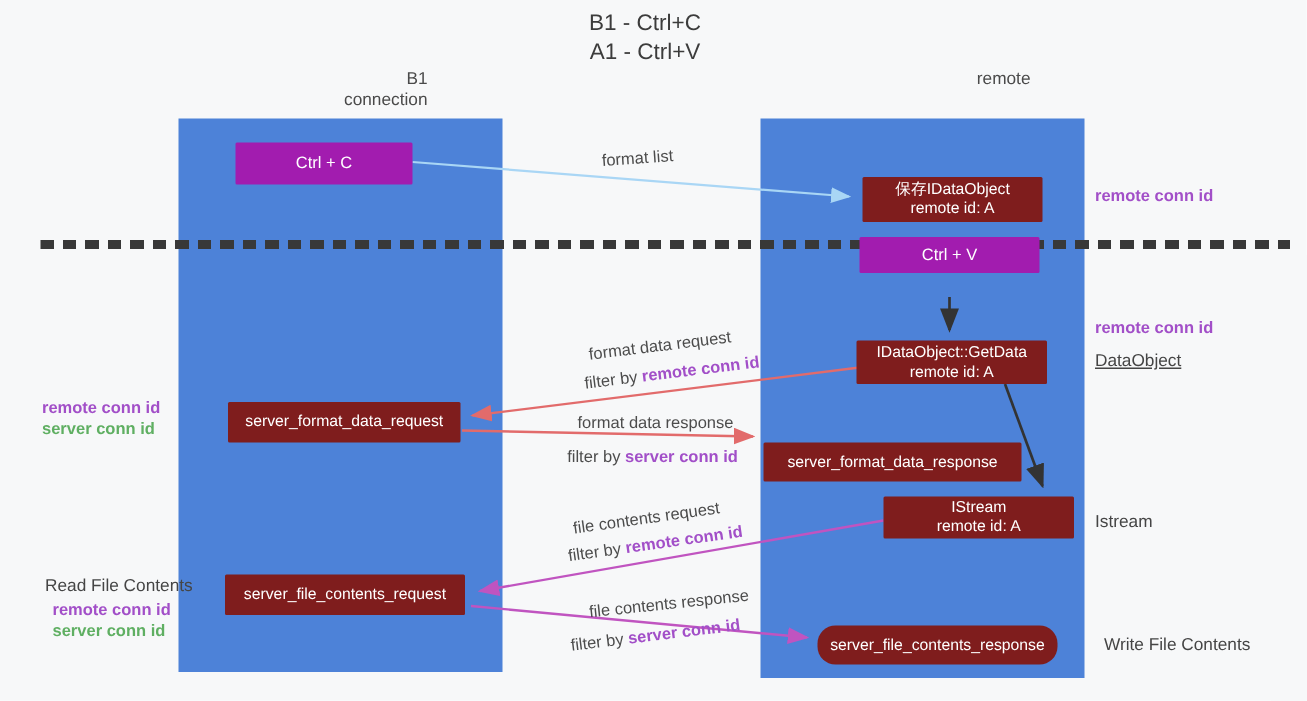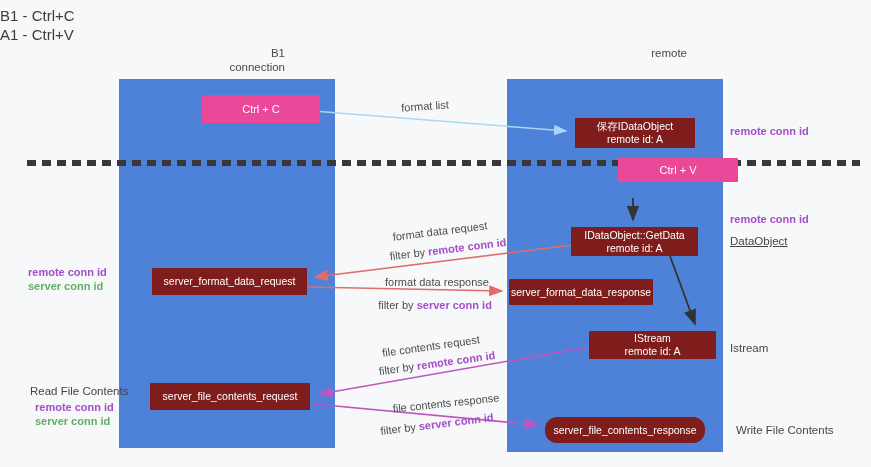--- a/index.html
+++ b/index.html
@@ -1,42 +1,42 @@
 <!DOCTYPE html>
 <html><head>
 <meta charset="utf-8">
 <style>
   html,body{margin:0;padding:0;}
   .canvas{position:relative;width:871px;height:467px;background:#f7f8f9;
     font-family:"Liberation Sans",sans-serif;overflow:hidden;color:#3d3d3d;}
   .abs{position:absolute;}
   
-  #title{left:0;top:6px;width:860px;text-align:left;font-size:15px;line-height:19px;color:#3c3c3c;}
+  #title{left:0;top:6px;width:860px;text-align:center;font-size:15px;line-height:19px;color:#3c3c3c;}
   
   .llhead{width:140px;text-align:right;font-size:11.5px;line-height:14px;color:#4a4a4a;}
   #head-left{left:145px;top:46px;}
   #head-right{left:547px;top:46px;}
   
   .col{background:#4d82d8;}
   #col-left{left:119px;top:79px;width:216px;height:369px;}
   #col-right{left:507px;top:79px;width:216px;height:373px;}
   
   #divider{left:27px;top:160px;width:833px;height:6px;
     background:repeating-linear-gradient(to right,#383838 0 9px,transparent 9px 15px);}
   
   .box{display:flex;flex-direction:column;align-items:center;justify-content:center;
     color:#fff;text-align:center;font-size:10.5px;line-height:13px;border-radius:1px;}
-  .green{background:#ec4899;margin-left:45px;}
+  .green{background:#a21caf;}
   .orange{background:#7f1d1d;}
   #box-ctrlc{left:157px;top:95px;width:118px;height:28px;font-size:11px;}
   #box-save{left:575px;top:118px;width:120px;height:30px;}
   #box-ctrlv{left:573px;top:158px;width:120px;height:24px;font-size:11px;}
   #box-getdata{left:571px;top:227px;width:127px;height:29px;}
   #box-fmt-req{left:152px;top:268px;width:155px;height:27px;}
-  #box-fmt-resp{left:509px;top:279px;width:144px;height:26px;}
+  #box-fmt-resp{left:509px;top:295px;width:172px;height:26px;}
   #box-istream{left:589px;top:331px;width:127px;height:28px;}
   #box-file-req{left:150px;top:383px;width:160px;height:27px;}
   #box-file-resp{left:545px;top:417px;width:160px;height:26px;border-radius:12px;}
   
   .flabel{font-size:11px;color:#4c4c4c;white-space:nowrap;transform-origin:center;}
   .purple{color:#a24fc8;font-weight:bold;}
   .greent{color:#5faf62;font-weight:bold;}
   .ctr{transform:translate(-50%,-50%);}
   #lab-format-list{left:425px;top:106px;transform:translate(-50%,-50%) rotate(-4deg);}
   #lab-fdr1{left:440px;top:231px;transform:translate(-50%,-50%) rotate(-7deg);}

